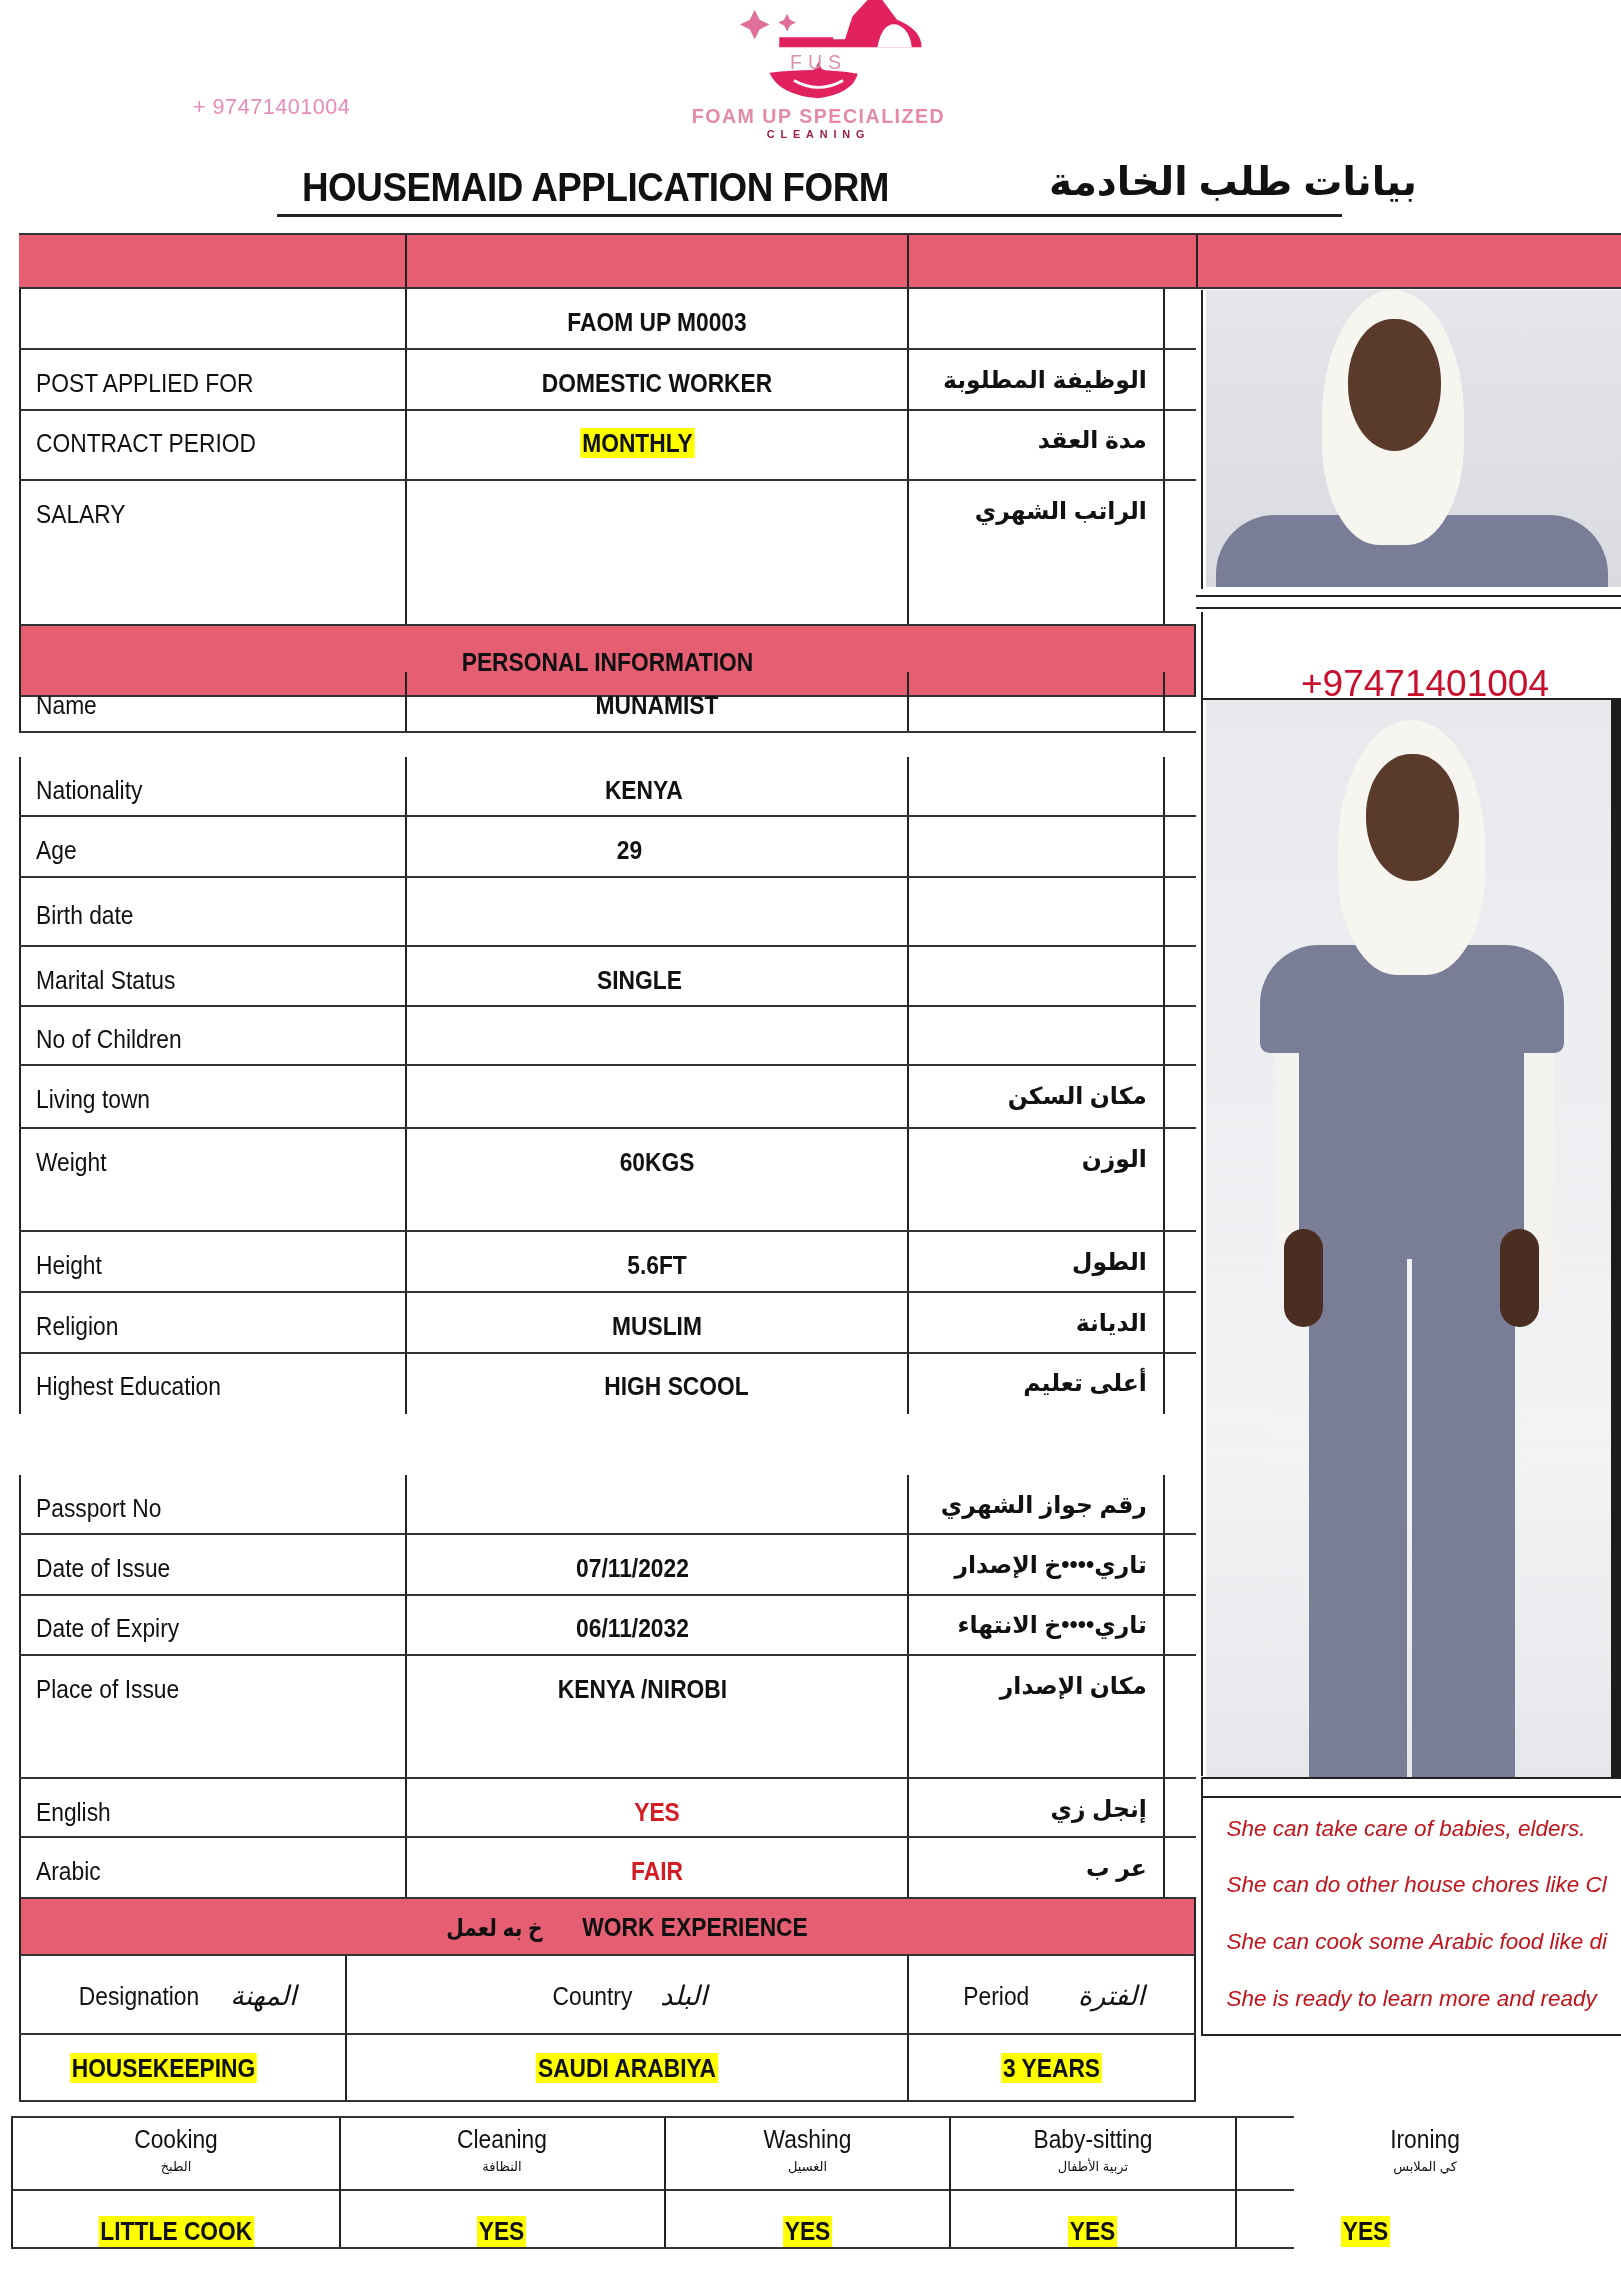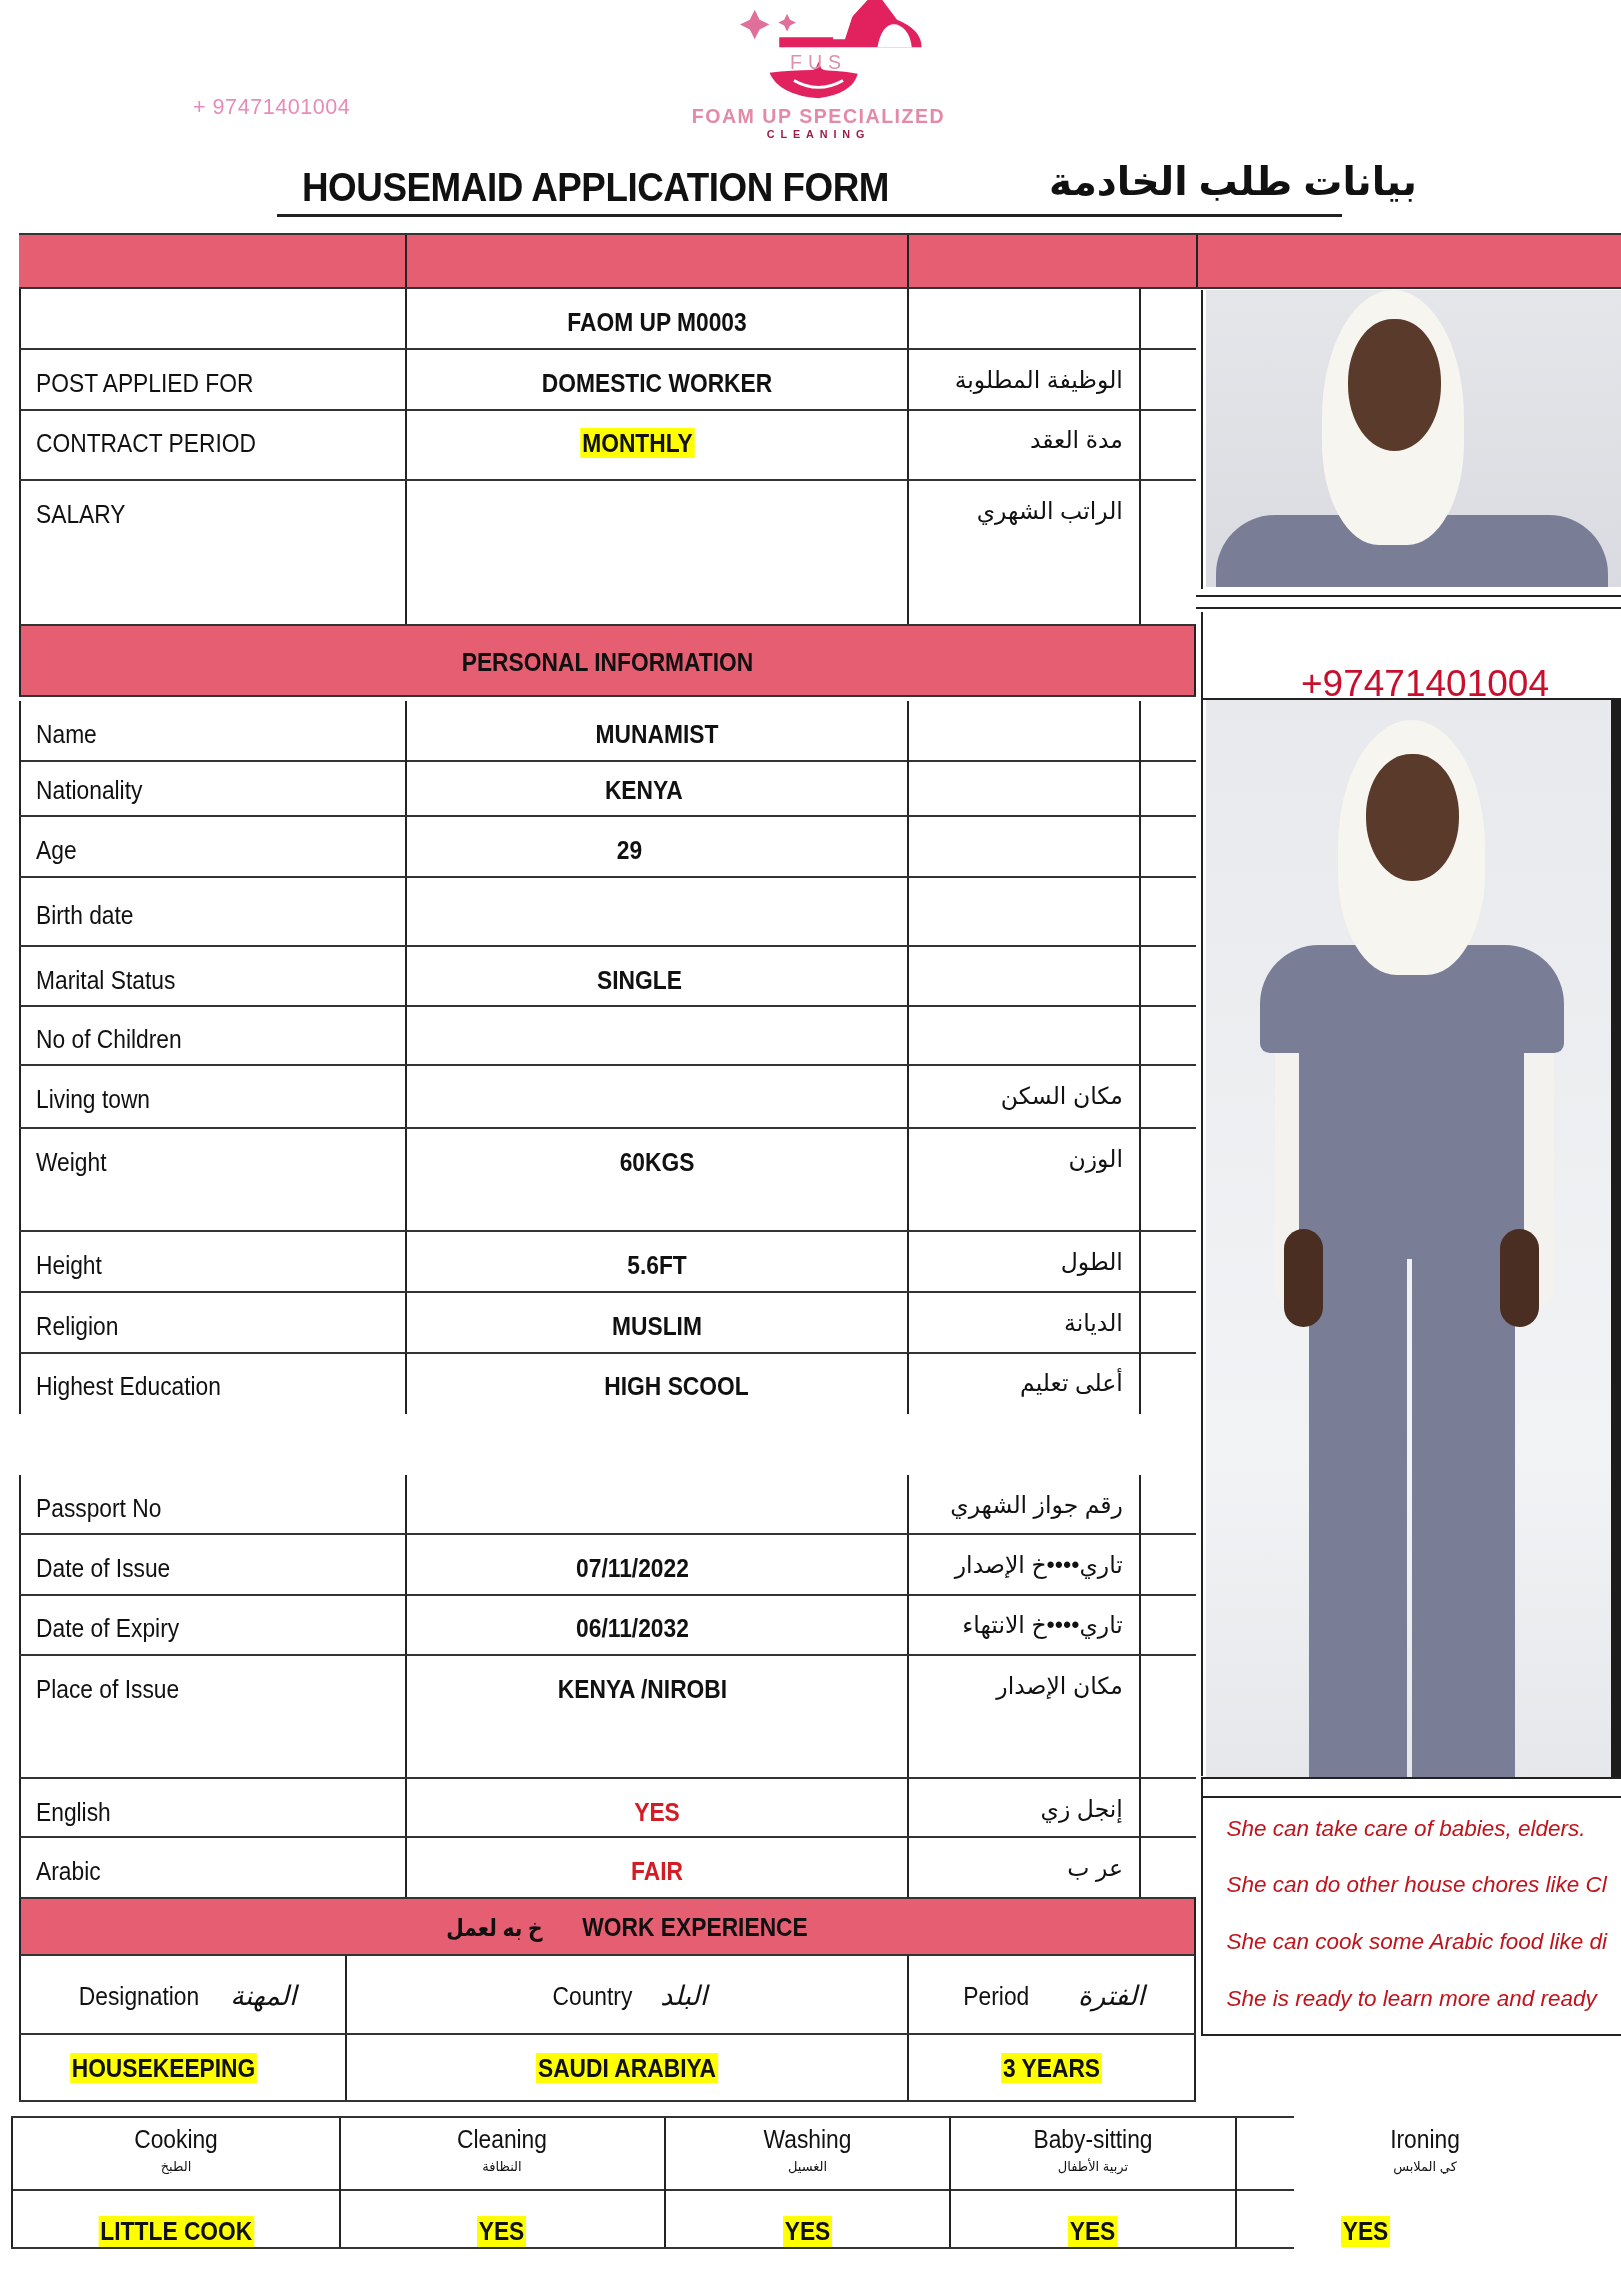--- a/index.html
+++ b/index.html
@@ -18,21 +18,21 @@
   .title { left: 302px; top: 165px; font-size: 40px; font-weight: bold; letter-spacing: -0.5px; transform: scaleX(0.92); transform-origin: left; white-space: nowrap; }
   .title-ar { left: 1049px; top: 159px; font-size: 39px; font-weight: bold; direction: rtl; white-space: nowrap; }
   .title-line { left: 277px; top: 214px; width: 1065px; height: 2.9px; background: #222; }
 
   
   .form { left: 18.6px; top: 233px; width: 1177px; }
   .row { position: absolute; left: 0; width: 1177px; border-bottom: 2px solid #333; }
   .cell { position: absolute; top: 0; bottom: 0; border-left: 2px solid #222; }
   .c1 { left: 0; width: 386px; }
   .c2 { left: 386px; width: 502px; }
-  .c3 { left: 888px; width: 234px; border-right: 2px solid #222; }
+  .c3 { left: 888px; width: 258px; border-right: 2px solid #222; font-weight: bold; }
   .lbl { position: absolute; left: 15.7px; top: 17.6px; font-size: 26.5px; transform: scaleX(0.86); transform-origin: left; white-space: nowrap; }
   .val { position: absolute; left: 0; right: 0; top: 17.6px; text-align: center; font-size: 26.5px; font-weight: bold; transform: scaleX(0.86); white-space: nowrap; }
   .ar { position: absolute; right: 15.7px; top: 15.7px; font-size: 23.5px; direction: rtl; white-space: nowrap; }
   .hl { background: #ffff00; padding: 0 2px; }
   .red { color: #d41c24; }
 
   .band { position: absolute; left: 0; width: 1177px; background: #e65e72; border-top: 2px solid #333; border-bottom: 2px solid #333; border-left: 2px solid #222; border-right: 2px solid #222; }
   .band .btxt { position: absolute; left: 0; right: 0; text-align: center; font-size: 26.5px; font-weight: bold; transform: scaleX(0.86); white-space: nowrap; }
   .band-top { left: 18.6px; top: 233px; width: 1603px; height: 56px; position: absolute; background: #e65e72; border-top: 2.9px solid #333; border-bottom: 2.9px solid #333; }
   .band-top .div { position: absolute; top: 0; bottom: 0; width: 2px; background: #222; }
@@ -150,21 +150,21 @@
       </div>
     <div class="cell c3">
         <span class="ar">الراتب الشهري</span>
       </div>
   </div>
 
   <div class="band" style="top:391px;height:73px">
     <span class="btxt" style="top:20.6px">PERSONAL INFORMATION</span>
   </div>
 
-  <div class="row" style="top:468px;height:61px">
+  <div class="row" style="top:439px;height:61px">
     <div class="cell c1">
         <span class="lbl">Name</span>
       </div>
     <div class="cell c2">
         <span class="val">MUNAMIST</span>
       </div>
     <div class="cell c3">
         <span class="ar"></span>
       </div>
   </div>

